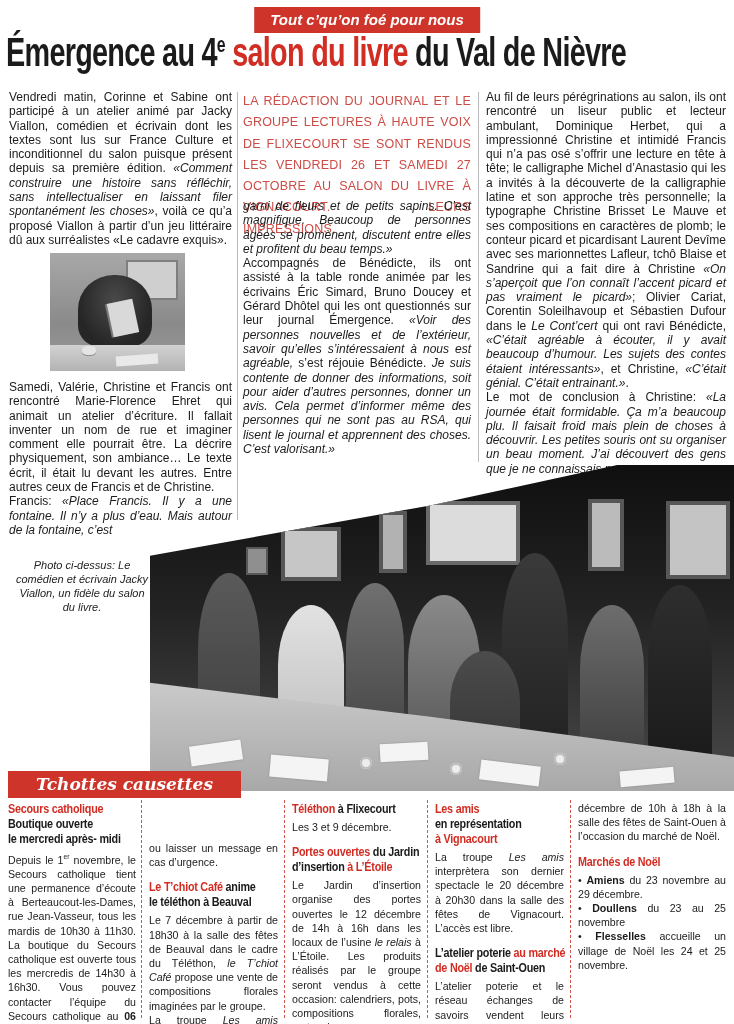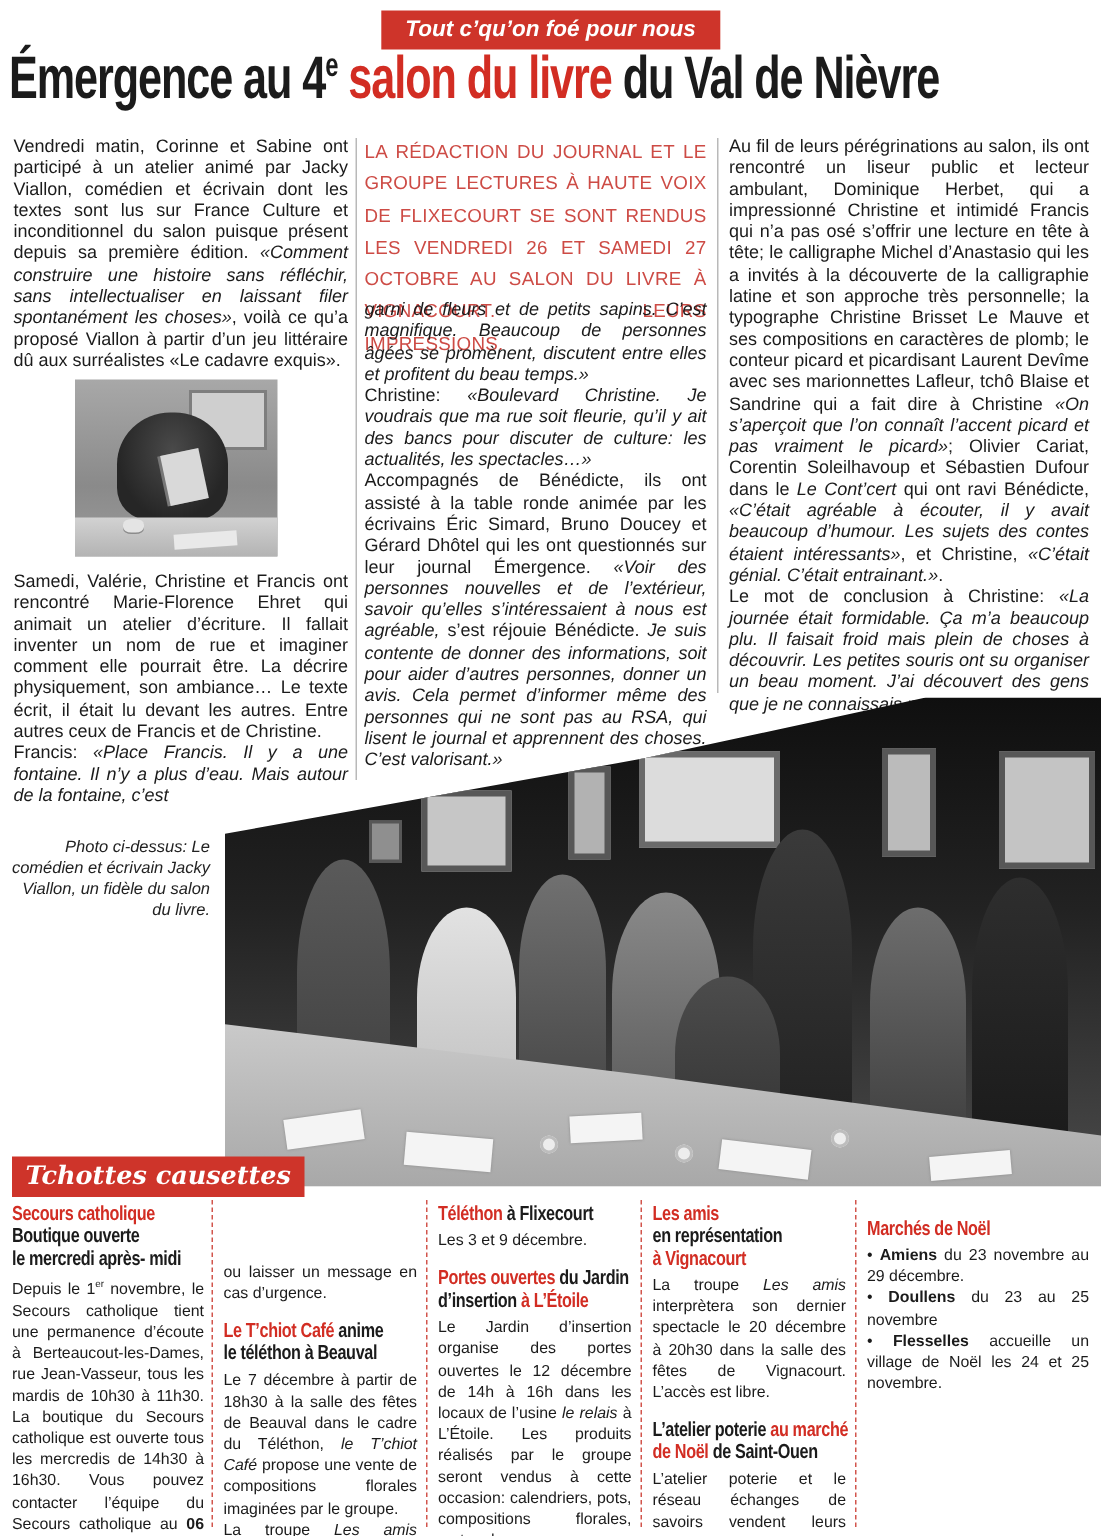--- a/index.html
+++ b/index.html
@@ -38,21 +38,21 @@
   .vrule.r1{left:237px;top:92px;height:428px;}
   .vrule.r2{left:478px;top:92px;height:370px;}
 
   .it{font-style:italic;}
   .bd{font-weight:bold;}
   .c-red{color:var(--red);}
   sup{font-size:62%;}
 
   
   .caption{position:absolute;font-size:11px;line-height:14px;font-style:italic;color:#222;}
-  .caption-above{left:0;top:558px;width:140px;text-align:right;}
+  .caption-above{left:12px;top:558px;width:140px;text-align:center;}
   .caption-side{left:2px;top:630px;width:146px;text-align:right;}
 
   
   .photo-small{position:absolute;left:50px;top:253px;width:135px;height:118px;
     background:linear-gradient(180deg,#a8a8a8,#8a8a8a 60%,#9b9b9b);overflow:hidden;}
   .ps-board{position:absolute;left:76px;top:7px;width:52px;height:40px;background:#cfcfcf;border:2px solid #7e7e7e;}
   .ps-figure{position:absolute;left:28px;top:22px;width:74px;height:72px;background:radial-gradient(ellipse at 50% 35%,#4a4a4a,#262626 70%);border-radius:48% 48% 30% 30%;}
   .ps-book{position:absolute;left:60px;top:48px;width:26px;height:34px;background:#d9d9d9;transform:rotate(-12deg);box-shadow:-2px 0 0 #777;}
   .ps-table{position:absolute;left:0;bottom:0;width:100%;height:26px;background:linear-gradient(#d2d2d2,#b3b3b3);}
   .ps-cup{position:absolute;left:32px;bottom:16px;width:14px;height:9px;background:#e4e4e4;border-radius:40%;box-shadow:0 1px 0 #8c8c8c;}
@@ -88,21 +88,21 @@
   .pa4{left:330px;bottom:8px;width:60px;height:20px;transform:rotate(7deg);}
   .pa5{left:470px;bottom:6px;width:54px;height:16px;transform:rotate(-5deg);}
   .cup{position:absolute;width:12px;height:12px;border-radius:50%;background:#ededed;box-shadow:inset 0 0 0 2px #bdbdbd;}
   .cu1{left:210px;bottom:22px;}
   .cu2{left:300px;bottom:16px;}
   .cu3{left:404px;bottom:26px;}
 
   
   .tchottes-banner{position:absolute;left:8px;top:771px;background:var(--banner-bg);
     color:#fff;font-family:"DejaVu Serif",serif;font-style:italic;font-weight:bold;
-    font-size:17px;padding:3px 9px 4px;white-space:nowrap;}
+    font-size:17px;padding:3px 28px 4px;white-space:nowrap;}
   .bcol{position:absolute;top:801px;}
   .bcol .bbody{font-size:10.6px;line-height:14.2px;text-align:justify;}
   .mini-h{font-weight:bold;font-size:13.5px;line-height:15px;letter-spacing:-.3px;
     transform:scaleX(.8);transform-origin:left top;white-space:nowrap;margin-bottom:4px;}
   .gap{height:10px;}
   .bc1{left:8px;width:128px;}
   .bc2{left:149px;width:129px;margin-top:40px;}
   .bc3{left:292px;width:129px;}
   .bc4{left:435px;width:129px;}
   .bc5{left:578px;width:148px;}
@@ -135,21 +135,20 @@
   <div class="col col1-p2 body-text">
     <p><span>Samedi, Valérie, Christine et Francis ont rencontré Marie-Florence Ehret qui animait un atelier d’écriture. Il fallait inventer un nom de rue et imaginer comment elle pourrait être. La décrire physiquement, son ambiance… Le texte écrit, il était lu devant les autres. Entre autres ceux de Francis et de Christine.</span></p>
     <p><span>Francis: </span><span class="it">«Place Francis. Il y a une fontaine. Il n’y a plus d’eau. Mais autour de la fontaine, c’est</span></p>
   </div>
 
   <div class="caption caption-above">Photo ci-dessus: Le comédien et écrivain Jacky Viallon, un fidèle du salon du livre.</div>
 
   <div class="col col2-lede">LA RÉDACTION DU JOURNAL ET LE GROUPE LECTURES À HAUTE VOIX DE FLIXECOURT SE SONT RENDUS LES VENDREDI 26 ET SAMEDI 27 OCTOBRE AU SALON DU LIVRE À VIGNACOURT. LEURS IMPRESSIONS.</div>
   <div class="col col2-text body-text">
     <p><span class="it">garni de fleurs et de petits sapins. C’est magnifique. Beaucoup de personnes âgées se promènent, discutent entre elles et profitent du beau temps.»</span></p>
-    <p><span>Christine: </span><span class="it">«Boulevard Christine. Je voudrais que ma rue soit fleurie, qu’il y ait des bancs pour discuter de culture: les actualités, les spectacles…»</span></p>
     <p><span>Accompagnés de Bénédicte, ils ont assisté à la table ronde animée par les écrivains Éric Simard, Bruno Doucey et Gérard Dhôtel qui les ont questionnés sur leur journal Émergence. </span><span class="it">«Voir des personnes nouvelles et de l’extérieur, savoir qu’elles s’intéressaient à nous est agréable, </span><span>s’est réjouie Bénédicte. </span><span class="it">Je suis contente de donner des informations, soit pour aider d’autres personnes, donner un avis. Cela permet d’informer même des personnes qui ne sont pas au RSA, qui lisent le journal et apprennent des choses. C’est valorisant.»</span></p>
   </div>
 
   <div class="col col3-text body-text">
     <p><span>Au fil de leurs pérégrinations au salon, ils ont rencontré un liseur public et lecteur ambulant, Dominique Herbet, qui a impressionné Christine et intimidé Francis qui n’a pas osé s’offrir une lecture en tête à tête; le calligraphe Michel d’Anastasio qui les a invités à la découverte de la calligraphie latine et son approche très personnelle; la typographe Christine Brisset Le Mauve et ses compositions en caractères de plomb; le conteur picard et picardisant Laurent Devîme avec ses marionnettes Lafleur, tchô Blaise et Sandrine qui a fait dire à Christine </span><span class="it">«On s’aperçoit que l’on connaît l’accent picard et pas vraiment le picard»</span><span>; Olivier Cariat, Corentin Soleilhavoup et Sébastien Dufour dans le </span><span class="it">Le Cont’cert</span><span> qui ont ravi Bénédicte, </span><span class="it">«C’était agréable à écouter, il y avait beaucoup d’humour. Les sujets des contes étaient intéressants»</span><span>, et Christine, </span><span class="it">«C’était génial. C’était entrainant.»</span><span>.</span></p>
     <p><span>Le mot de conclusion à Christine: </span><span class="it">«La journée était formidable. Ça m’a beaucoup plu. Il faisait froid mais plein de choses à découvrir. Les petites souris ont su organiser un beau moment. J’ai découvert des gens que je ne connaissais pas.»</span></p>
   </div>
 
   <div class="photo-big">
     <div class="fr fr6"></div>
@@ -206,18 +205,19 @@
 
   <div class="bcol bc4">
     <div class="mini-h"><span class="c-red">Les amis</span><br><span>en représentation</span><br><span class="c-red">à Vignacourt</span></div>
     <div class="bbody"><span>La troupe </span><span class="it">Les amis</span><span> interprètera son dernier spectacle le 20 décembre à 20h30 dans la salle des fêtes de Vignacourt. L’accès est libre.</span></div>
     <div class="gap"></div>
     <div class="mini-h"><span>L’atelier poterie </span><span class="c-red">au marché</span><br><span class="c-red">de Noël</span><span> de Saint-Ouen</span></div>
     <div class="bbody">L’atelier poterie et le réseau échanges de savoirs vendent leurs objets le 9</div>
   </div>
 
   <div class="bcol bc5">
+    <div class="bbody">décembre de 10h à 18h à la salle des fêtes de Saint-Ouen à l’occasion du marché de Noël.</div>
     <div class="gap"></div>
     <div class="mini-h c-red">Marchés de Noël</div>
     <div class="bbody"><span>• </span><span class="bd">Amiens</span><span> du 23 novembre au 29 décembre.</span><br><span>• </span><span class="bd">Doullens</span><span> du 23 au 25 novembre</span><br><span>• </span><span class="bd">Flesselles</span><span> accueille un village de Noël les 24 et 25 novembre.</span></div>
   </div>
 
 </div>
 
 </body></html>

